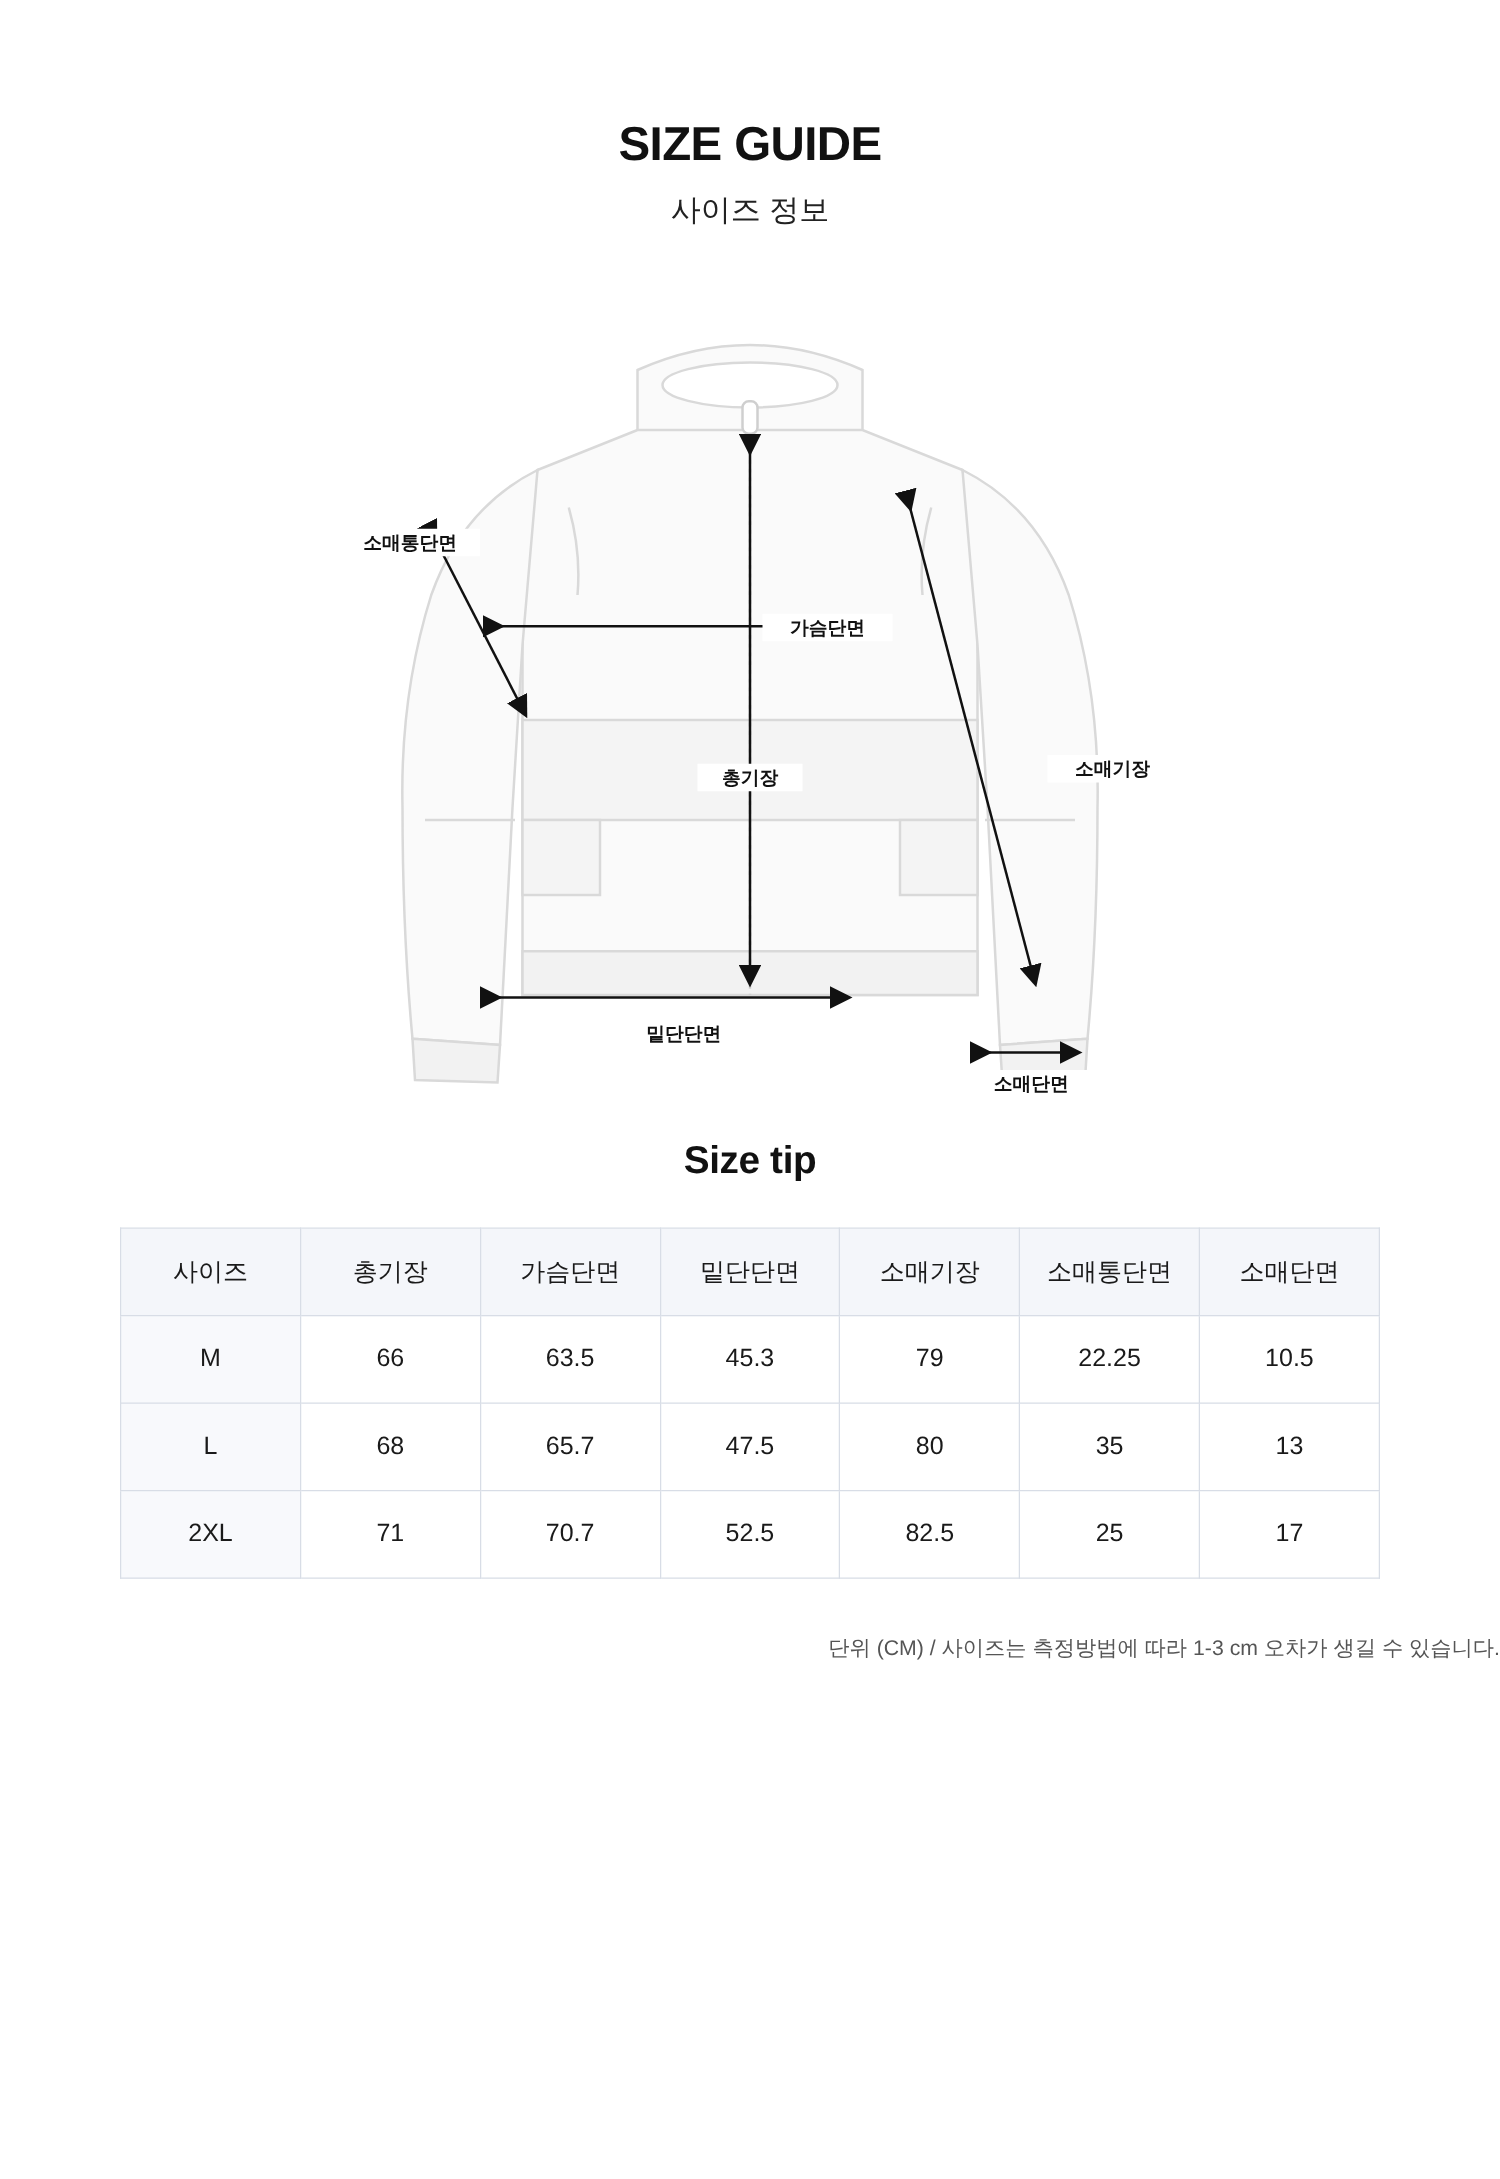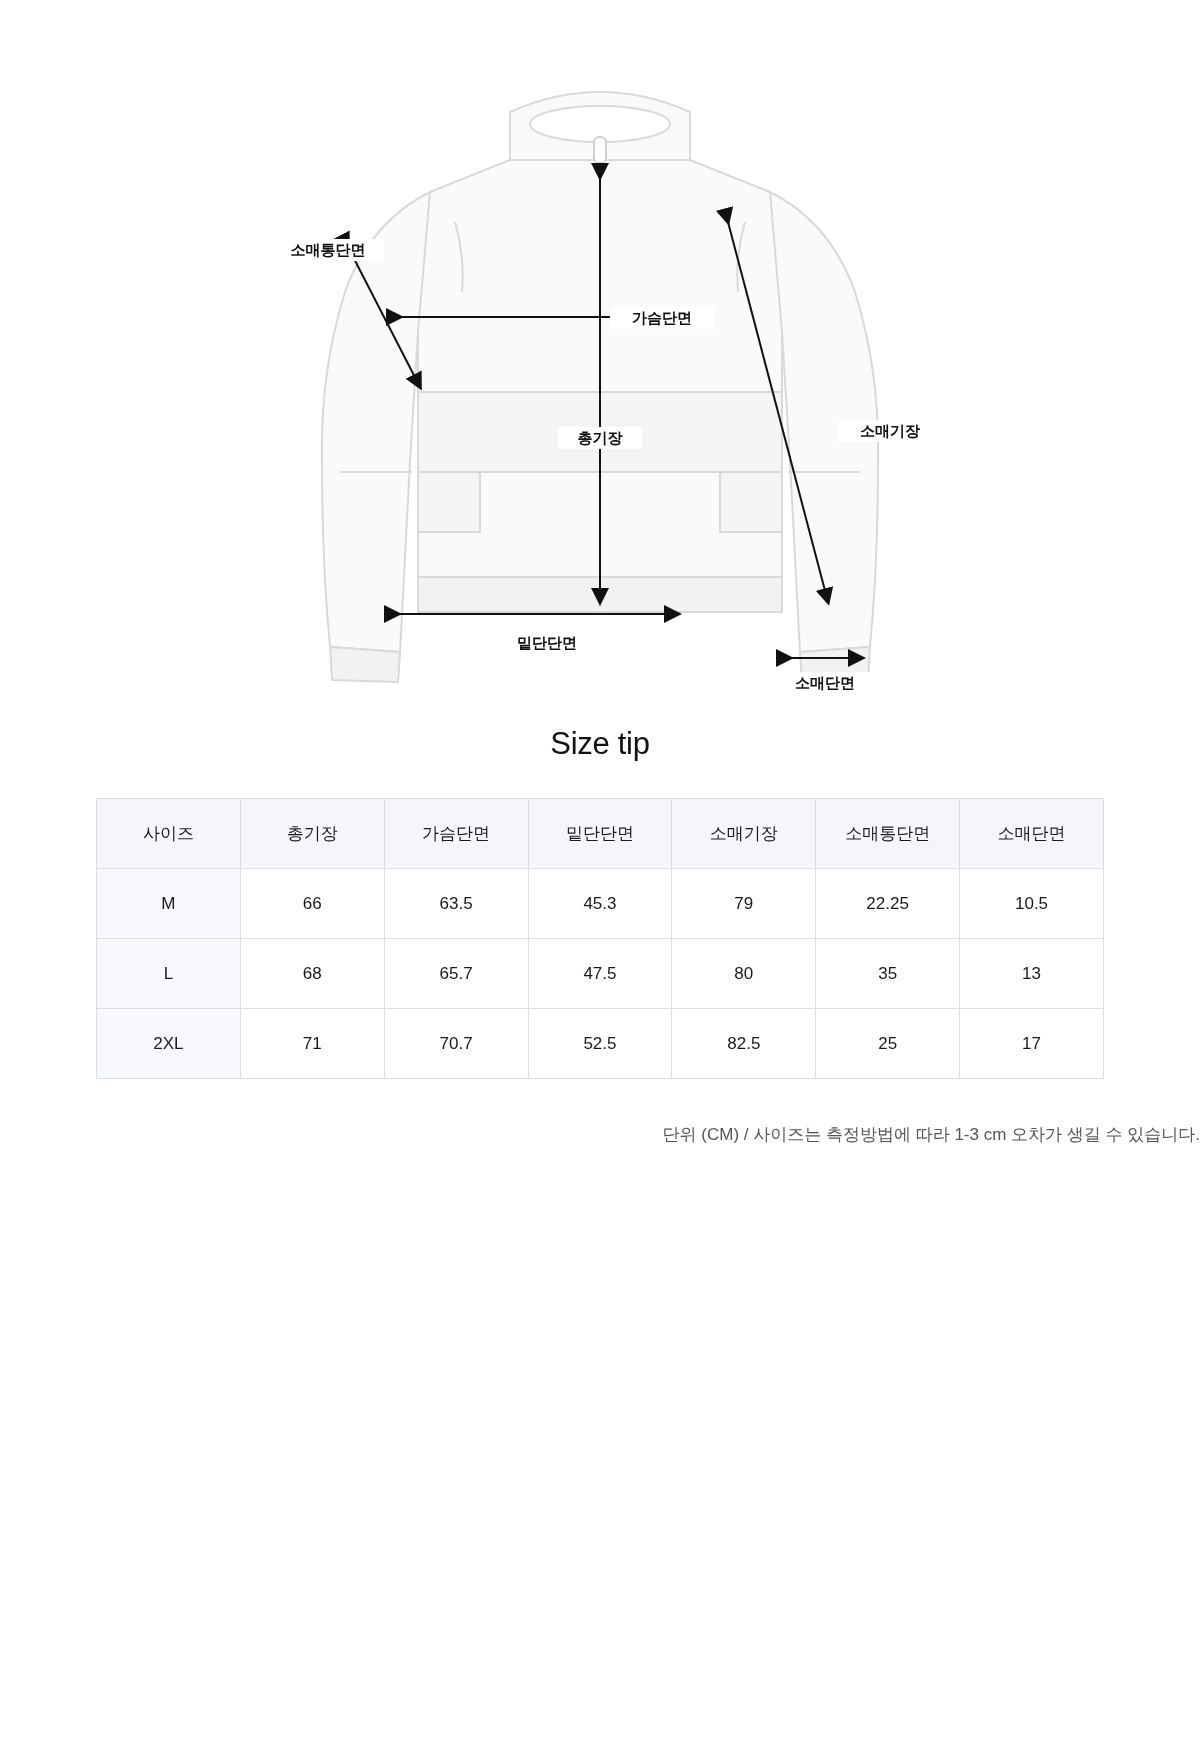--- a/index.html
+++ b/index.html
@@ -40,21 +40,21 @@
     margin-top: 32px;
   }
   .diagram-wrap svg { display: block; }
 
   .tip-block {
     text-align: center;
     margin-top: 34px;
   }
   .tip-title {
     font-size: 31px;
-    font-weight: 400;
+    font-weight: 700;
     color: #111;
     letter-spacing: -0.3px;
   }
   .tip-text {
     font-size: 19px;
     margin-top: 18px;
     color: #222;
   }
 
   .table-wrap {
@@ -65,21 +65,21 @@
     width: 100%;
     border-collapse: collapse;
     table-layout: fixed;
   }
   table.size-table th,
   table.size-table td {
     border: 1px solid #d8dde6;
     height: 70px;
     text-align: center;
     vertical-align: middle;
-    font-size: 17px;
+    font-size: 20px;
     font-weight: 400;
     color: #1a1a1a;
   }
   table.size-table thead th {
     background: #f4f6fa;
     font-weight: 400;
   }
   table.size-table tbody td:first-child {
     background: #f8f9fc;
   }
@@ -94,20 +94,24 @@
     font-weight: 700;
     fill: #111;
     font-family: "Liberation Sans", sans-serif;
   }
 </style>
 </head>
 <body>
 
 <div class="page">
 
+  <div class="title-block">
+    <div class="main-title">SIZE GUIDE</div>
+    <div class="sub-title">사이즈 정보</div>
+  </div>
 
   <div class="diagram-wrap">
     <svg width="1200" height="660" viewBox="0 0 1200 660" xmlns="http://www.w3.org/2000/svg">
       <g fill="none" stroke="#d9d9d9" stroke-width="2">
 
         <path d="M510 80 Q600 40 690 80 L690 130 Q600 160 510 130 Z" fill="#fafafa" stroke="#d9d9d9"></path>
         <ellipse cx="600" cy="92" rx="70" ry="18" fill="#ffffff" stroke="#d9d9d9"></ellipse>
 
         <path d="M510 128 L430 160 Q420 200 418 250 L418 580 L782 580 L782 250 Q780 200 770 160 L690 128 Z" fill="#fafafa" stroke="#d9d9d9"></path>
 

